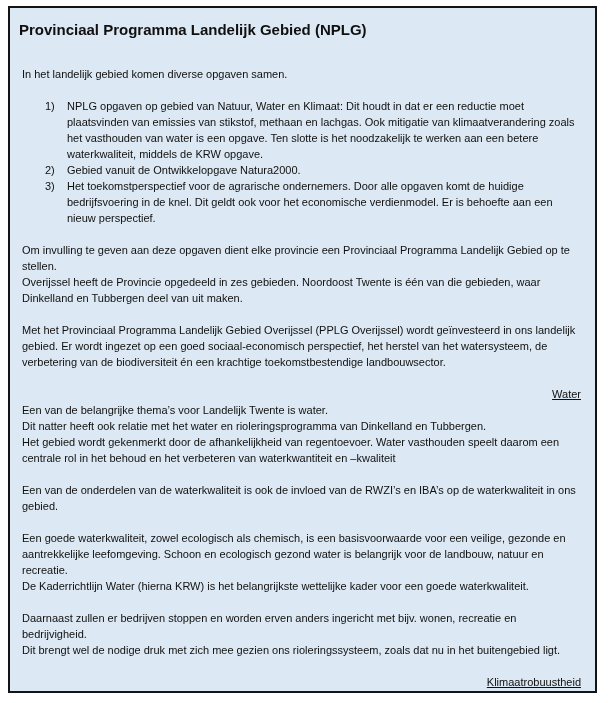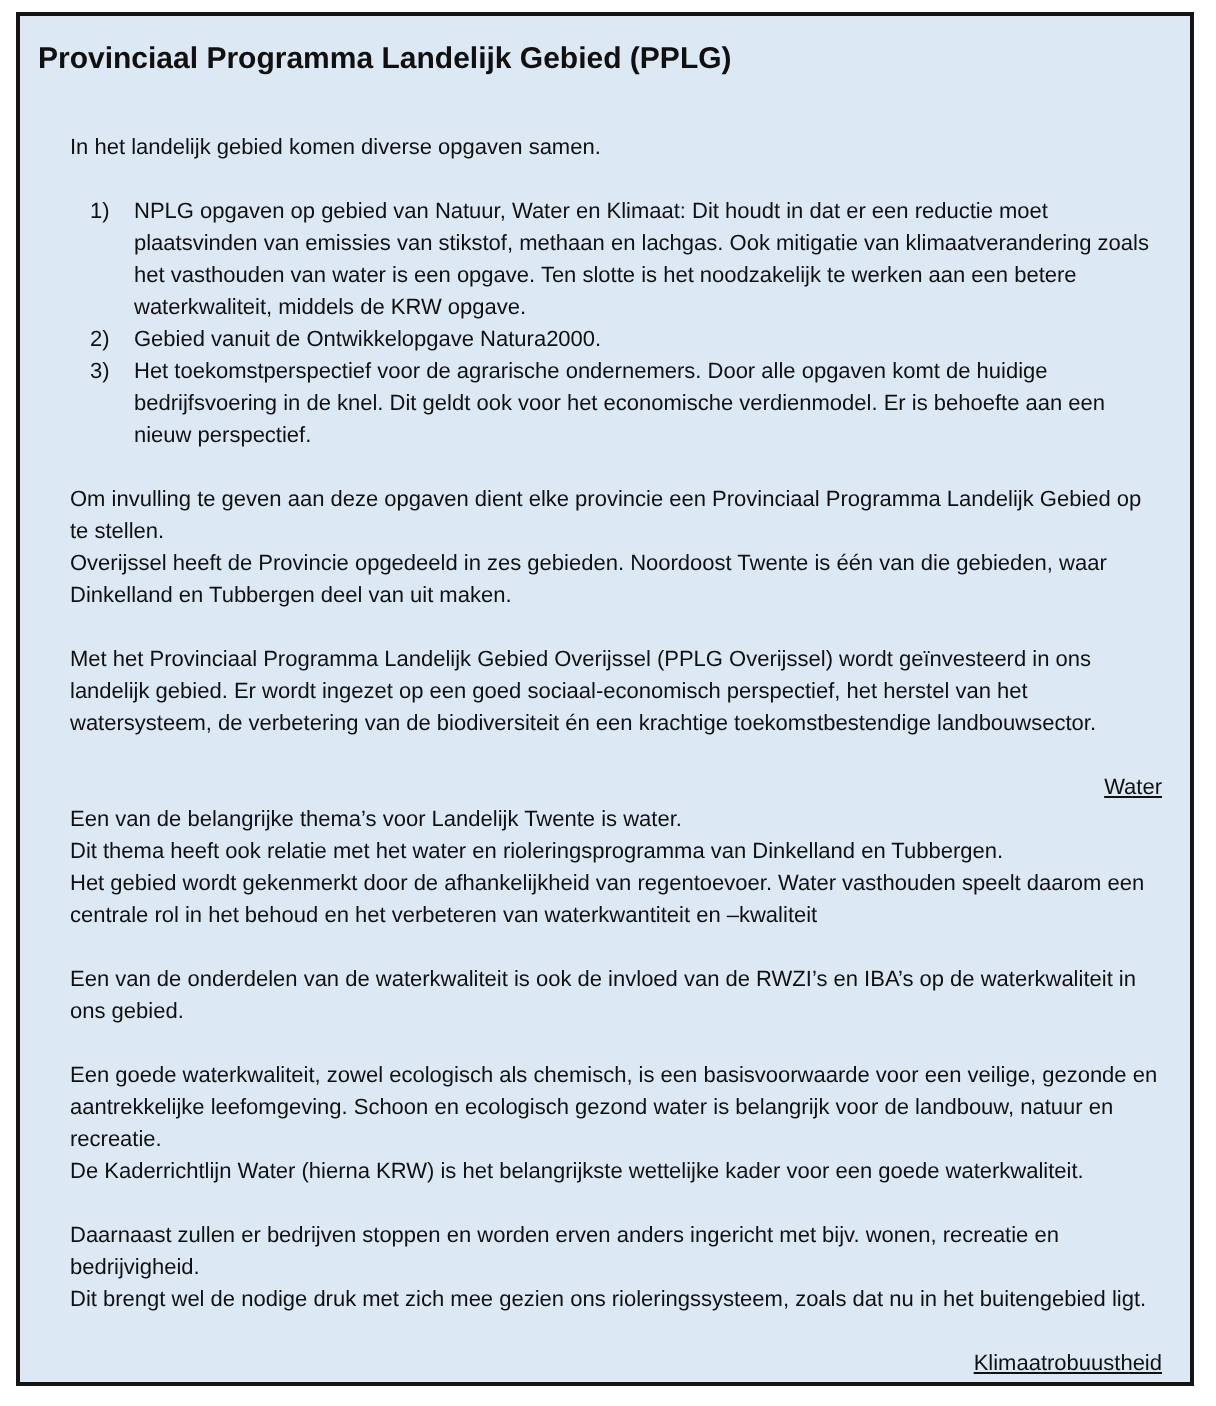--- a/index.html
+++ b/index.html
@@ -28,21 +28,21 @@
     font-size: 11px;
     line-height: 16px;
   }
   .doc-title {
     font-size: 15px;
     line-height: 20px;
     font-weight: 700;
     margin: 4px 0 26px 0;
   }
   .doc-paragraph {
-    margin: 0 0 16px 16px;
+    margin: 0 0 16px 3px;
   }
   .doc-heading {
     text-decoration: underline;
     text-align: right;
   }
   .doc-list {
     margin: 0 0 16px 0;
   }
   .doc-list-item {
     display: flex;
@@ -53,21 +53,21 @@
     margin-left: 26px;
   }
   .doc-list-text {
     flex: 1;
   }
 </style>
 </head>
 <body style="background: rgb(255, 255, 255); color: rgb(16, 16, 16);">
 
 <div class="doc-box" style="background: rgb(220, 232, 243); border-color: rgb(20, 20, 20);">
-  <div class="doc-title">Provinciaal Programma Landelijk Gebied (PPLG)</div>
+  <div class="doc-title">Provinciaal Programma Landelijk Gebied (NPLG)</div>
   <div class="doc-blocks">
       <div class="doc-paragraph">
         <div class="doc-line">In het landelijk gebied komen diverse opgaven samen.</div>
       </div>
       <div class="doc-list">
         <div class="doc-list-item">
           <span class="doc-list-num">1)</span>
           <span class="doc-list-text">NPLG opgaven op gebied van Natuur, Water en Klimaat: Dit houdt in dat er een reductie moet plaatsvinden van emissies van stikstof, methaan en lachgas. Ook mitigatie van klimaatverandering zoals het vasthouden van water is een opgave. Ten slotte is het noodzakelijk te werken aan een betere waterkwaliteit, middels de KRW opgave.</span>
         </div>
         <div class="doc-list-item">
@@ -82,21 +82,21 @@
       <div class="doc-paragraph">
         <div class="doc-line">Om invulling te geven aan deze opgaven dient elke provincie een Provinciaal Programma Landelijk Gebied op te stellen.</div>
         <div class="doc-line">Overijssel heeft de Provincie opgedeeld in zes gebieden. Noordoost Twente is één van die gebieden, waar Dinkelland en Tubbergen deel van uit maken.</div>
       </div>
       <div class="doc-paragraph">
         <div class="doc-line">Met het Provinciaal Programma Landelijk Gebied Overijssel (PPLG Overijssel) wordt geïnvesteerd in ons landelijk gebied. Er wordt ingezet op een goed sociaal-economisch perspectief, het herstel van het watersysteem, de verbetering van de biodiversiteit én een krachtige toekomstbestendige landbouwsector.</div>
       </div>
       <div class="doc-heading">Water</div>
       <div class="doc-paragraph">
         <div class="doc-line">Een van de belangrijke thema’s voor Landelijk Twente is water.</div>
-        <div class="doc-line">Dit thema heeft ook relatie met het water en rioleringsprogramma van Dinkelland en Tubbergen.</div>
+        <div class="doc-line">Dit natter heeft ook relatie met het water en rioleringsprogramma van Dinkelland en Tubbergen.</div>
         <div class="doc-line">Het gebied wordt gekenmerkt door de afhankelijkheid van regentoevoer. Water vasthouden speelt daarom een centrale rol in het behoud en het verbeteren van waterkwantiteit en –kwaliteit</div>
       </div>
       <div class="doc-paragraph">
         <div class="doc-line">Een van de onderdelen van de waterkwaliteit is ook de invloed van de RWZI’s en IBA’s op de waterkwaliteit in ons gebied.</div>
       </div>
       <div class="doc-paragraph">
         <div class="doc-line">Een goede waterkwaliteit, zowel ecologisch als chemisch, is een basisvoorwaarde voor een veilige, gezonde en aantrekkelijke leefomgeving. Schoon en ecologisch gezond water is belangrijk voor de landbouw, natuur en recreatie.</div>
         <div class="doc-line">De Kaderrichtlijn Water (hierna KRW) is het belangrijkste wettelijke kader voor een goede waterkwaliteit.</div>
       </div>
       <div class="doc-paragraph">

